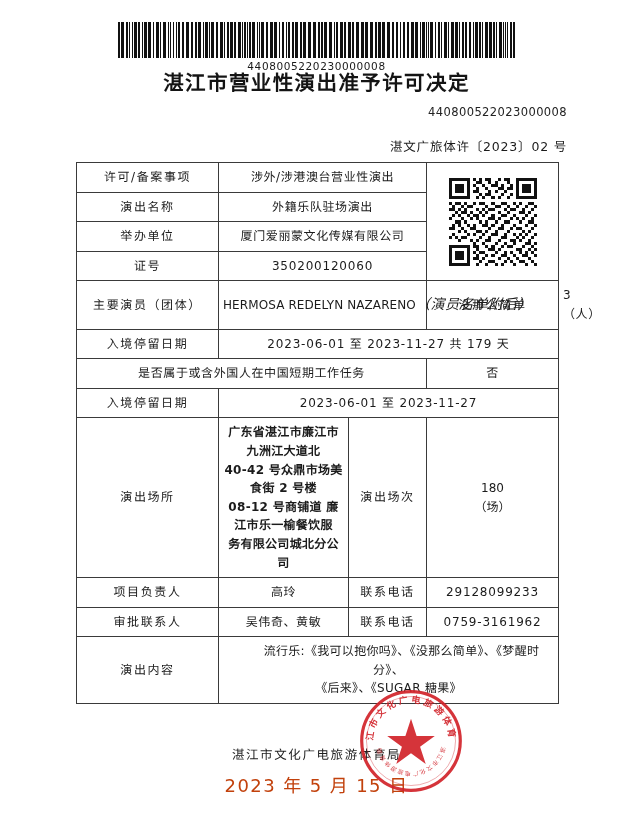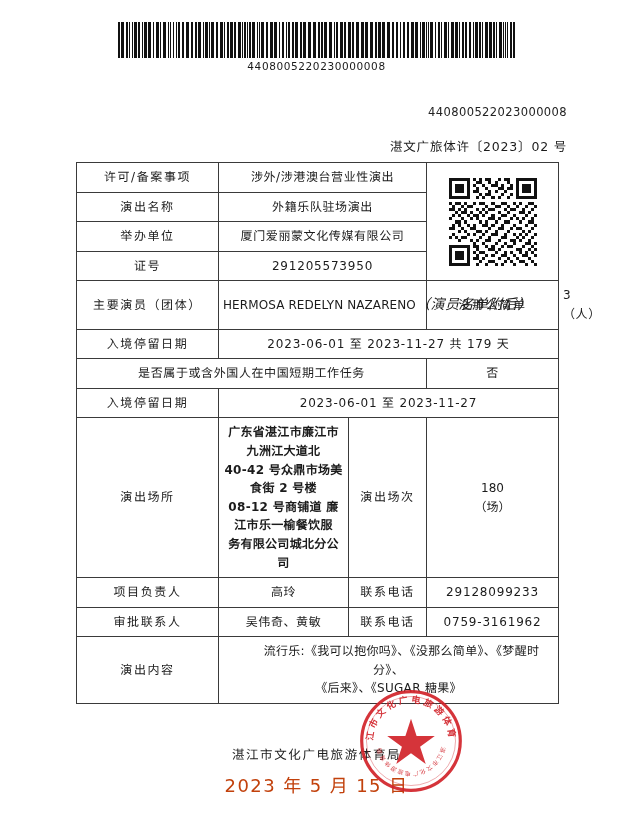--- a/index.html
+++ b/index.html
@@ -176,20 +176,21 @@
 </head>
 <body>
 
 <div class="page">
 
   <div class="barcode-wrap">
     <div class="barcode-bars" id="barcode-bars"><i style="width:2px"></i><i style="width:1px;background:#fff"></i><i style="width:2px"></i><i style="width:1px"></i><i style="width:2px;background:#fff"></i><i style="width:2px"></i><i style="width:1px;background:#fff"></i><i style="width:1px"></i><i style="width:2px;background:#fff"></i><i style="width:1px"></i><i style="width:1px;background:#fff"></i><i style="width:3px"></i><i style="width:1px;background:#fff"></i><i style="width:2px"></i><i style="width:2px;background:#fff"></i><i style="width:1px"></i><i style="width:1px;background:#fff"></i><i style="width:3px"></i><i style="width:1px;background:#fff"></i><i style="width:3px"></i><i style="width:2px;background:#fff"></i><i style="width:1px"></i><i style="width:2px;background:#fff"></i><i style="width:3px"></i><i style="width:1px;background:#fff"></i><i style="width:1px"></i><i style="width:2px;background:#fff"></i><i style="width:3px"></i><i style="width:2px;background:#fff"></i><i style="width:1px"></i><i style="width:1px;background:#fff"></i><i style="width:1px"></i><i style="width:2px;background:#fff"></i><i style="width:1px"></i><i style="width:2px;background:#fff"></i><i style="width:1px"></i><i style="width:1px;background:#fff"></i><i style="width:2px"></i><i style="width:2px;background:#fff"></i><i style="width:2px"></i><i style="width:2px;background:#fff"></i><i style="width:3px"></i><i style="width:2px;background:#fff"></i><i style="width:2px"></i><i style="width:2px;background:#fff"></i><i style="width:2px"></i><i style="width:1px;background:#fff"></i><i style="width:3px"></i><i style="width:2px;background:#fff"></i><i style="width:1px"></i><i style="width:1px;background:#fff"></i><i style="width:3px"></i><i style="width:1px;background:#fff"></i><i style="width:1px"></i><i style="width:1px;background:#fff"></i><i style="width:3px"></i><i style="width:2px;background:#fff"></i><i style="width:2px"></i><i style="width:2px;background:#fff"></i><i style="width:3px"></i><i style="width:1px;background:#fff"></i><i style="width:1px"></i><i style="width:2px;background:#fff"></i><i style="width:2px"></i><i style="width:1px;background:#fff"></i><i style="width:3px"></i><i style="width:1px;background:#fff"></i><i style="width:2px"></i><i style="width:2px;background:#fff"></i><i style="width:3px"></i><i style="width:1px;background:#fff"></i><i style="width:1px"></i><i style="width:1px;background:#fff"></i><i style="width:2px"></i><i style="width:1px;background:#fff"></i><i style="width:1px"></i><i style="width:1px;background:#fff"></i><i style="width:2px"></i><i style="width:1px;background:#fff"></i><i style="width:3px"></i><i style="width:2px;background:#fff"></i><i style="width:1px"></i><i style="width:1px;background:#fff"></i><i style="width:1px"></i><i style="width:1px;background:#fff"></i><i style="width:3px"></i><i style="width:2px;background:#fff"></i><i style="width:2px"></i><i style="width:2px;background:#fff"></i><i style="width:3px"></i><i style="width:1px;background:#fff"></i><i style="width:3px"></i><i style="width:2px;background:#fff"></i><i style="width:1px"></i><i style="width:2px;background:#fff"></i><i style="width:2px"></i><i style="width:2px;background:#fff"></i><i style="width:1px"></i><i style="width:1px;background:#fff"></i><i style="width:2px"></i><i style="width:2px;background:#fff"></i><i style="width:2px"></i><i style="width:1px;background:#fff"></i><i style="width:3px"></i><i style="width:2px;background:#fff"></i><i style="width:2px"></i><i style="width:1px;background:#fff"></i><i style="width:3px"></i><i style="width:2px;background:#fff"></i><i style="width:3px"></i><i style="width:2px;background:#fff"></i><i style="width:3px"></i><i style="width:2px;background:#fff"></i><i style="width:2px"></i><i style="width:1px;background:#fff"></i><i style="width:2px"></i><i style="width:1px;background:#fff"></i><i style="width:3px"></i><i style="width:2px;background:#fff"></i><i style="width:3px"></i><i style="width:2px;background:#fff"></i><i style="width:1px"></i><i style="width:1px;background:#fff"></i><i style="width:2px"></i><i style="width:2px;background:#fff"></i><i style="width:3px"></i><i style="width:1px;background:#fff"></i><i style="width:2px"></i><i style="width:2px;background:#fff"></i><i style="width:3px"></i><i style="width:1px;background:#fff"></i><i style="width:2px"></i><i style="width:2px;background:#fff"></i><i style="width:3px"></i><i style="width:2px;background:#fff"></i><i style="width:3px"></i><i style="width:1px;background:#fff"></i><i style="width:3px"></i><i style="width:2px;background:#fff"></i><i style="width:3px"></i><i style="width:2px;background:#fff"></i><i style="width:2px"></i><i style="width:1px;background:#fff"></i><i style="width:3px"></i><i style="width:1px;background:#fff"></i><i style="width:3px"></i><i style="width:2px;background:#fff"></i><i style="width:3px"></i><i style="width:2px;background:#fff"></i><i style="width:2px"></i><i style="width:2px;background:#fff"></i><i style="width:2px"></i><i style="width:2px;background:#fff"></i><i style="width:1px"></i><i style="width:2px;background:#fff"></i><i style="width:2px"></i><i style="width:2px;background:#fff"></i><i style="width:2px"></i><i style="width:2px;background:#fff"></i><i style="width:3px"></i><i style="width:1px;background:#fff"></i><i style="width:3px"></i><i style="width:2px;background:#fff"></i><i style="width:1px"></i><i style="width:1px;background:#fff"></i><i style="width:3px"></i><i style="width:1px;background:#fff"></i><i style="width:1px"></i><i style="width:1px;background:#fff"></i><i style="width:1px"></i><i style="width:1px;background:#fff"></i><i style="width:3px"></i><i style="width:2px;background:#fff"></i><i style="width:1px"></i><i style="width:2px;background:#fff"></i><i style="width:2px"></i><i style="width:1px;background:#fff"></i><i style="width:1px"></i><i style="width:2px;background:#fff"></i><i style="width:3px"></i><i style="width:1px;background:#fff"></i><i style="width:1px"></i><i style="width:2px;background:#fff"></i><i style="width:3px"></i><i style="width:1px;background:#fff"></i><i style="width:3px"></i><i style="width:1px;background:#fff"></i><i style="width:1px"></i><i style="width:2px;background:#fff"></i><i style="width:2px"></i><i style="width:1px;background:#fff"></i><i style="width:2px"></i><i style="width:2px;background:#fff"></i><i style="width:2px"></i><i style="width:2px;background:#fff"></i><i style="width:1px"></i><i style="width:1px;background:#fff"></i><i style="width:3px"></i><i style="width:1px;background:#fff"></i><i style="width:2px"></i><i style="width:1px;background:#fff"></i><i style="width:1px"></i><i style="width:2px;background:#fff"></i><i style="width:3px"></i><i style="width:1px;background:#fff"></i><i style="width:3px"></i><i style="width:1px;background:#fff"></i><i style="width:2px"></i><i style="width:1px;background:#fff"></i><i style="width:1px"></i><i style="width:2px;background:#fff"></i><i style="width:3px"></i><i style="width:1px;background:#fff"></i><i style="width:1px"></i><i style="width:1px;background:#fff"></i><i style="width:1px"></i><i style="width:1px;background:#fff"></i><i style="width:1px"></i><i style="width:2px;background:#fff"></i><i style="width:2px"></i><i style="width:1px;background:#fff"></i><i style="width:2px"></i></div>
     <div class="barcode-num">4408005220230000008</div>
   </div>
 
+  <div class="doc-title">湛江市营业性演出准予许可决定</div>
 
   <div class="doc-code">440800522023000008</div>
 
   <div class="doc-number">湛文广旅体许〔2023〕02 号</div>
 
   <table class="permit">
     <colgroup>
       <col class="c1">
         <col class="c2">
         <col class="c3">
@@ -420,21 +421,21 @@
         <td class="value" colspan="2">外籍乐队驻场演出</td>
       </tr>
 
       <tr>
         <td class="label">举办单位</td>
         <td class="value" colspan="2">厦门爱丽蒙文化传媒有限公司</td>
       </tr>
 
       <tr>
         <td class="label">证号</td>
-        <td class="value num" colspan="2">291205573950</td>
+        <td class="value num" colspan="2">350200120060</td>
       </tr>
 
       <tr>
         <td class="label">主要演员（团体）</td>
         <td class="performer-name" colspan="2">
           <span>HERMOSA REDELYN NAZARENO</span><span class="cn">（演员名单附后）</span>
         </td>
         <td class="label">没那么简单</td>
         <td class="value">3（人）</td>
       </tr>

